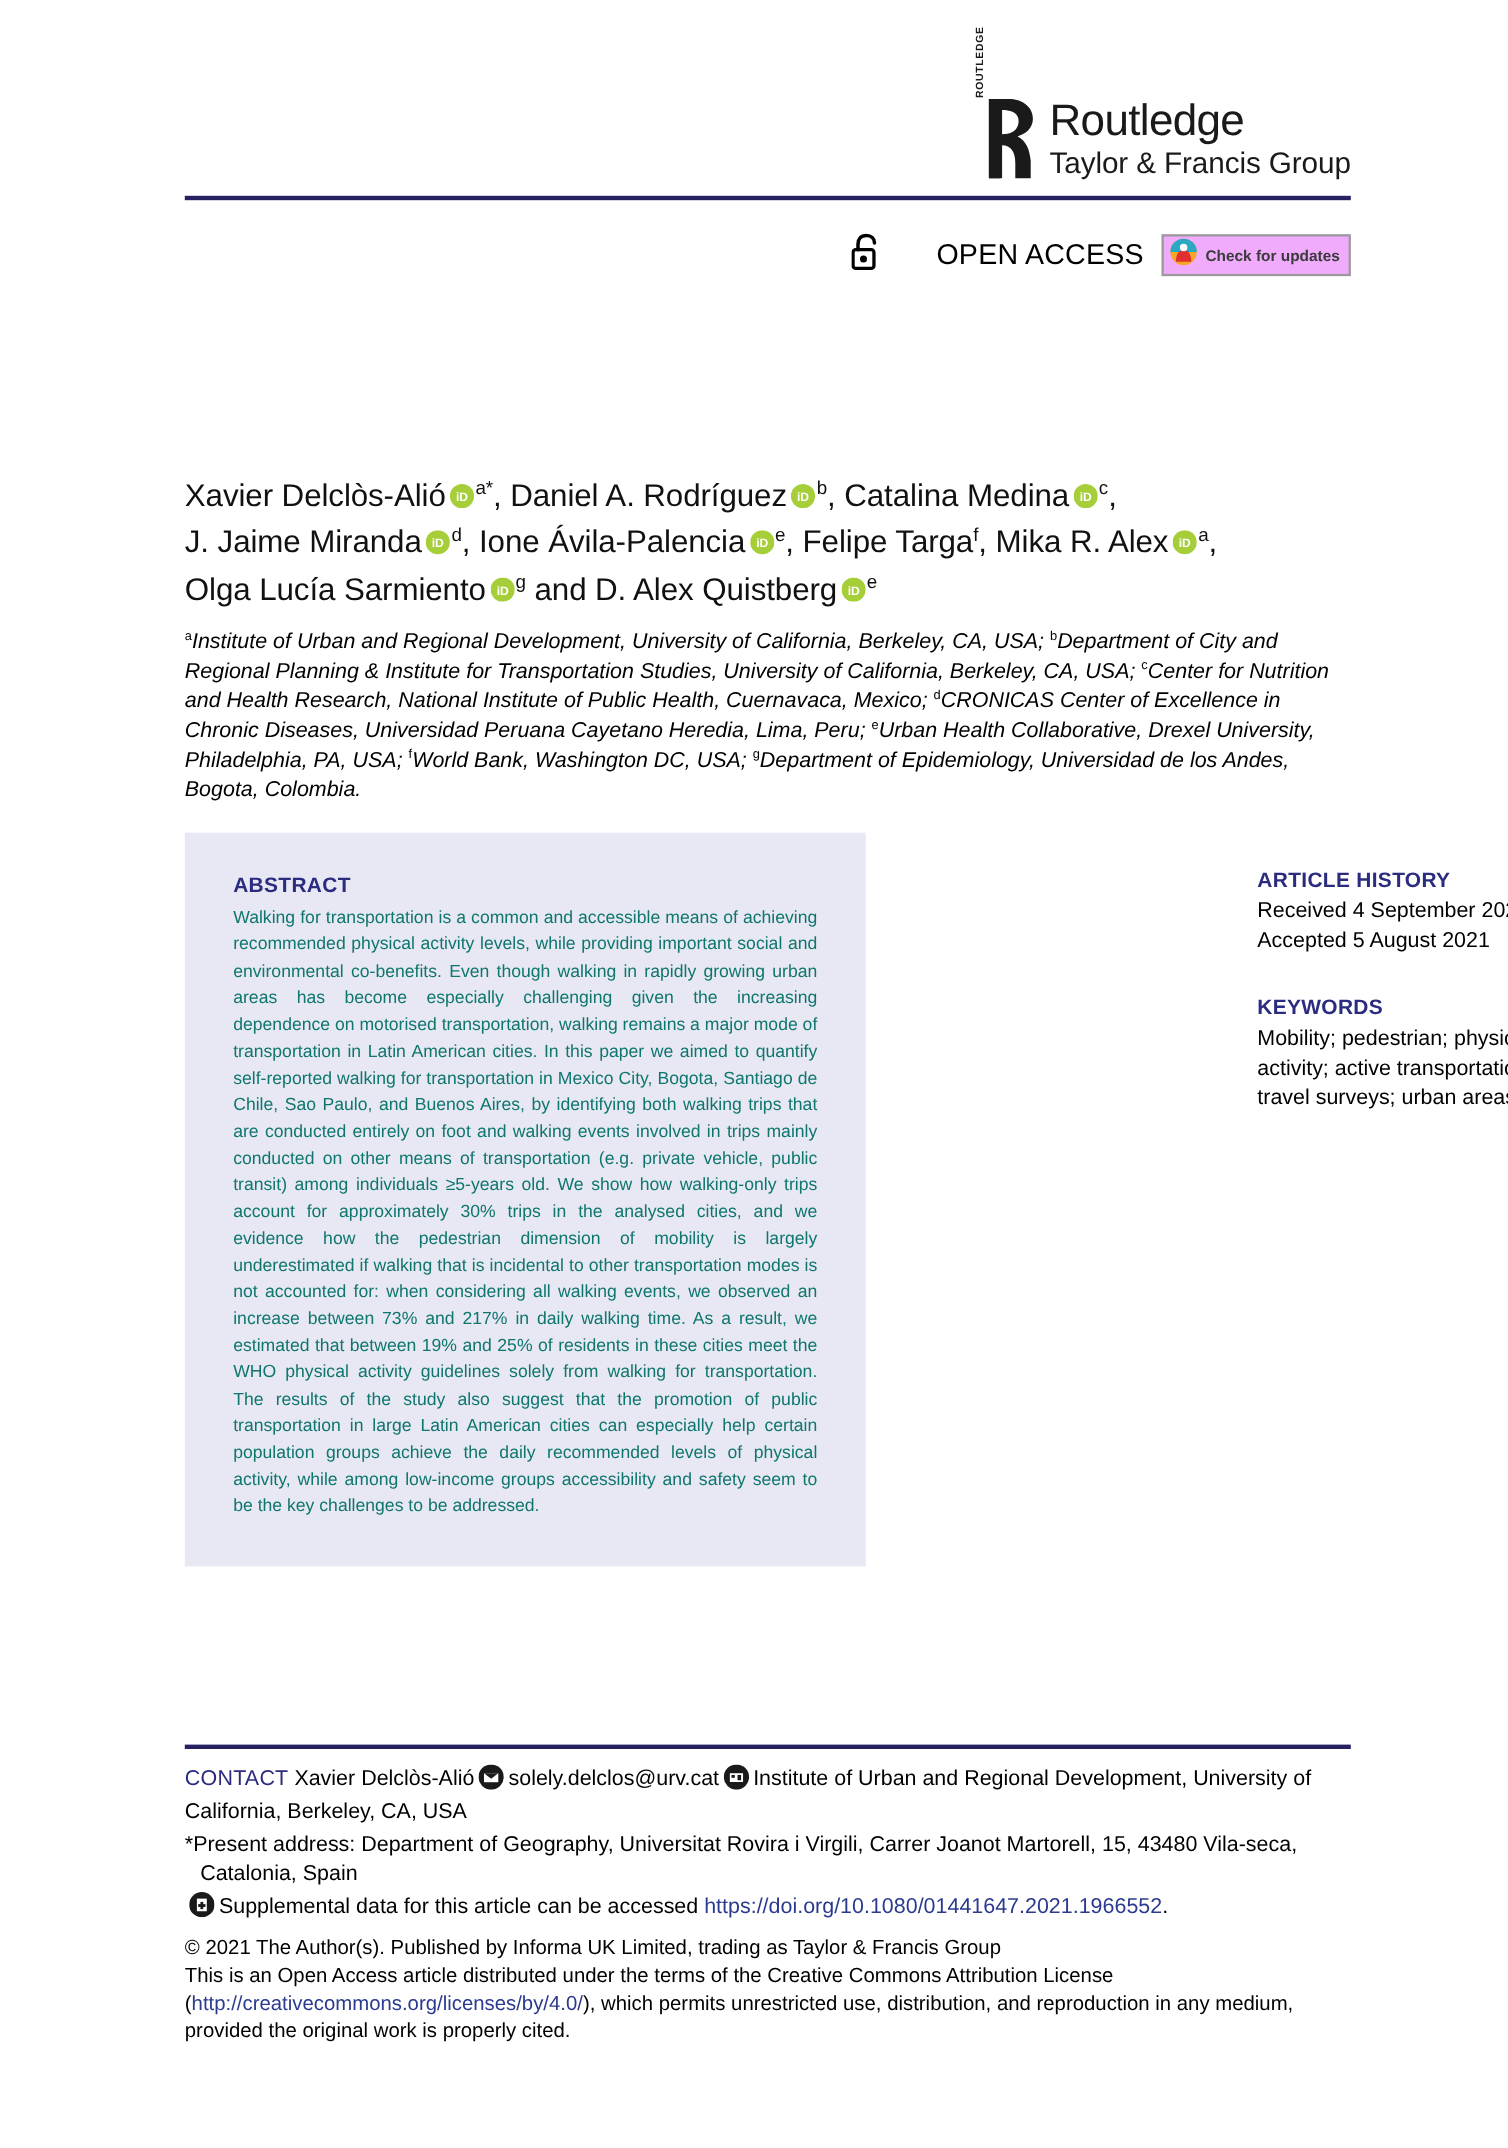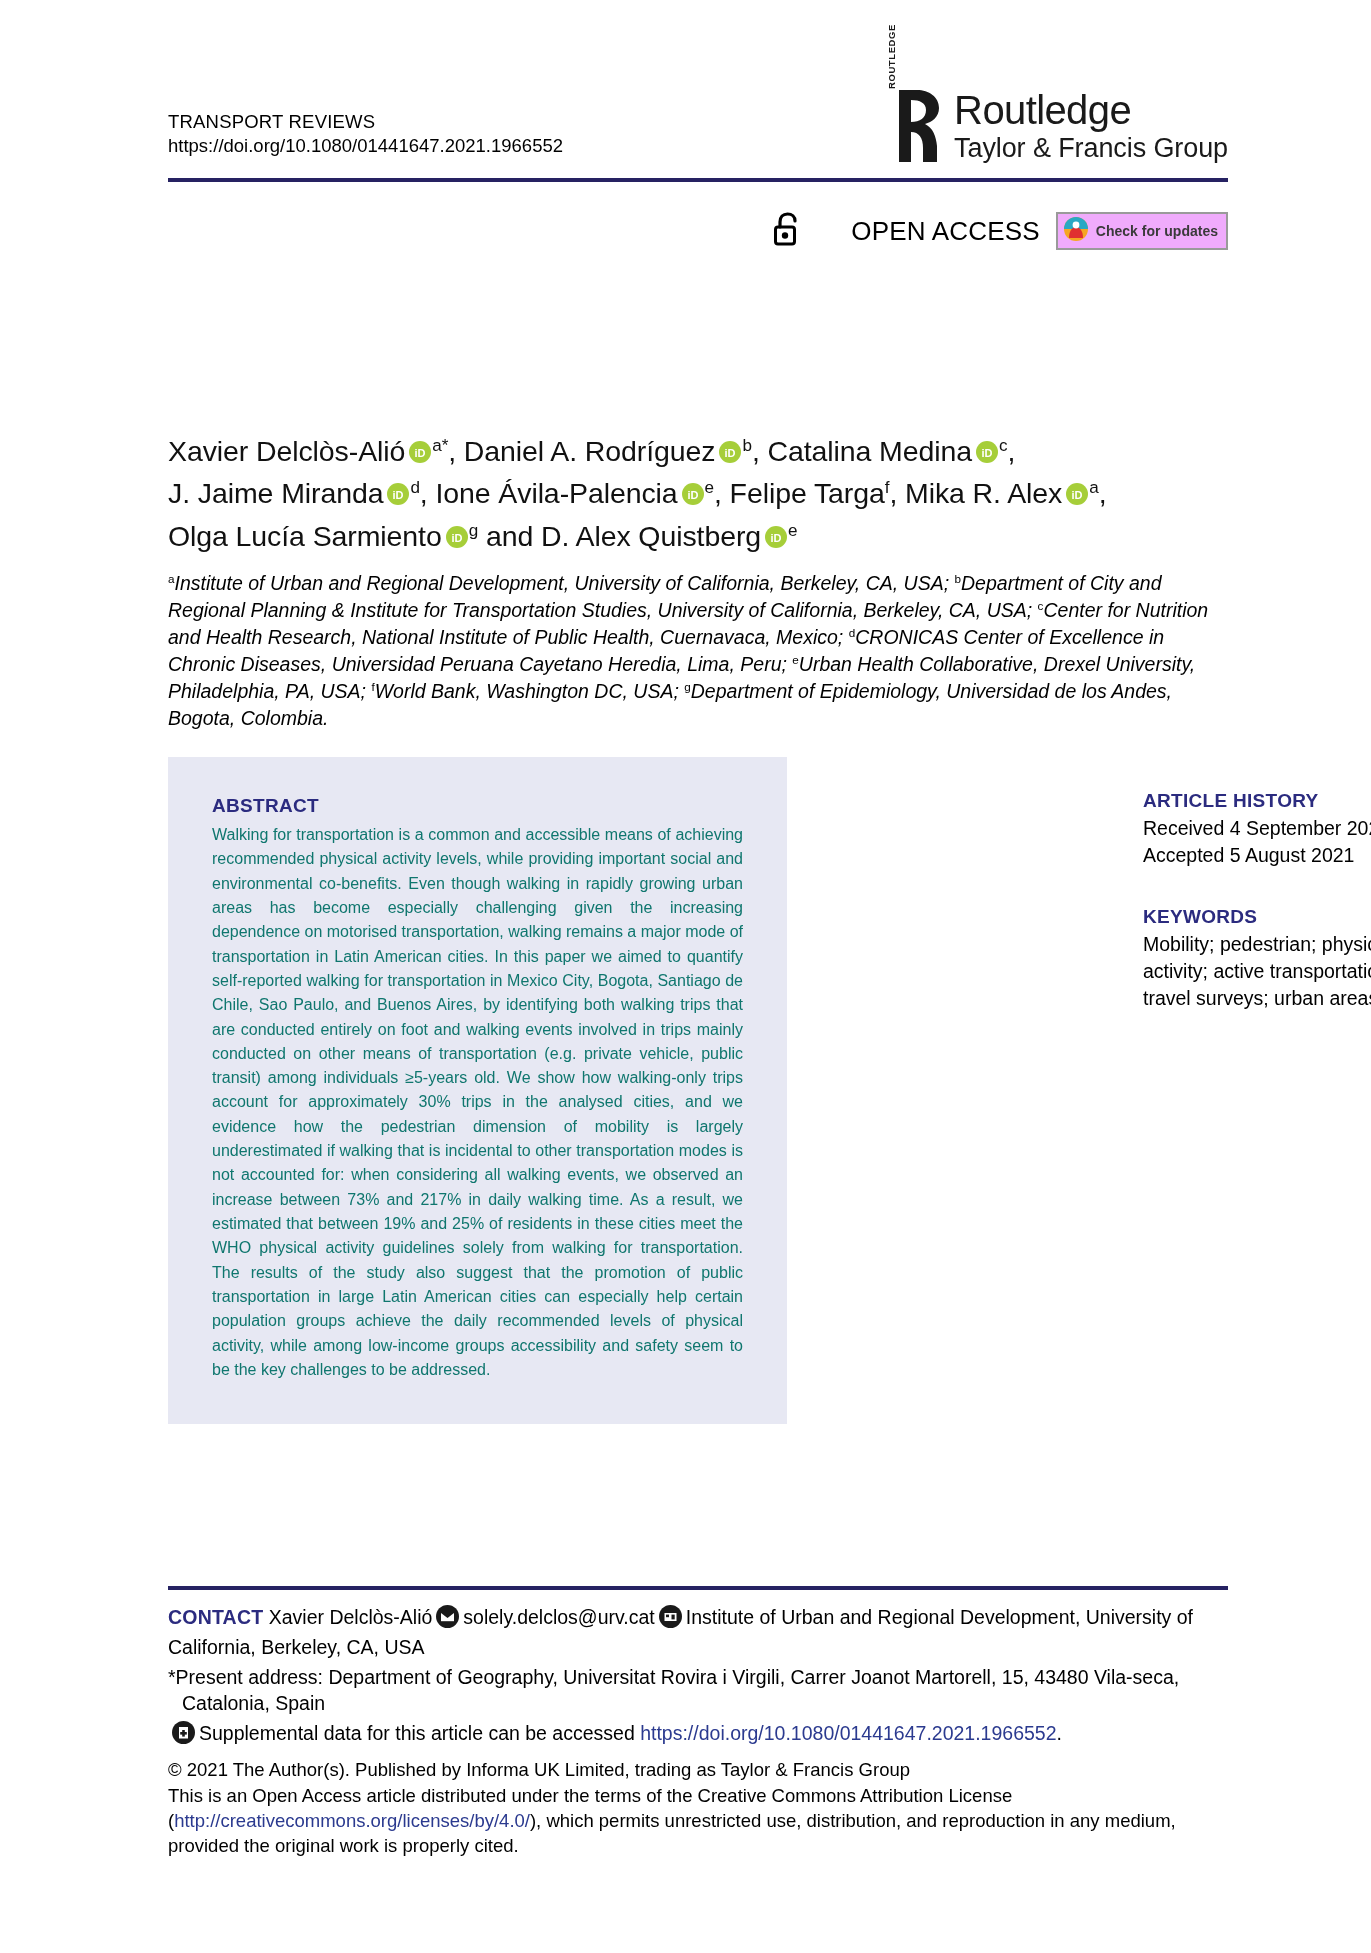--- a/index.html
+++ b/index.html
@@ -245,21 +245,21 @@
   .footer {
     position: absolute;
     left: 0;
     top: 1604px;
     width: 1065px;
     font-size: 19.5px;
     line-height: 1.34;
     color: #000;
   }
   .contact-label {
-    font-weight: bold;
+    font-weight: normal;
     color: #2b2b7f;
     letter-spacing: 0.2px;
     margin-top: 48px;
   }
   .inline-icon {
     display: inline-block;
     vertical-align: -4px;
     margin: 0 4px;
   }
   .footer-para { margin-bottom: 2px; }
@@ -273,24 +273,20 @@
     text-decoration: none;
   }
 </style>
 </head>
 <body>
 
 <div class="page">
   <div class="content">
 
     <div class="masthead">
-      <div class="journal-block">
-        <div class="journal-name">TRANSPORT REVIEWS</div>
-        <div class="journal-doi">https://doi.org/10.1080/01441647.2021.1966552</div>
-      </div>
 
       <div class="logo-block">
         <div class="logo-mark">
           <svg width="56" height="76" viewBox="0 0 56 76">
             <path d="M30 2 C42 2 52 9 52 20 C52 29 45 34 38 36 C46 40 49 48 50 58 L50 74 L36 74 L36 60 C36 50 32 44 24 44 L24 74 L12 74 L12 2 Z
                      M24 12 L24 34 C33 34 39 30 39 22 C39 15 33 12 24 12 Z" fill="#1a1a1a"></path>
             <path d="M12 2 L12 74 L22 74 L22 2 Z" fill="#1a1a1a"></path>
           </svg>
           <div class="logo-vert">ROUTLEDGE</div>
         </div>

